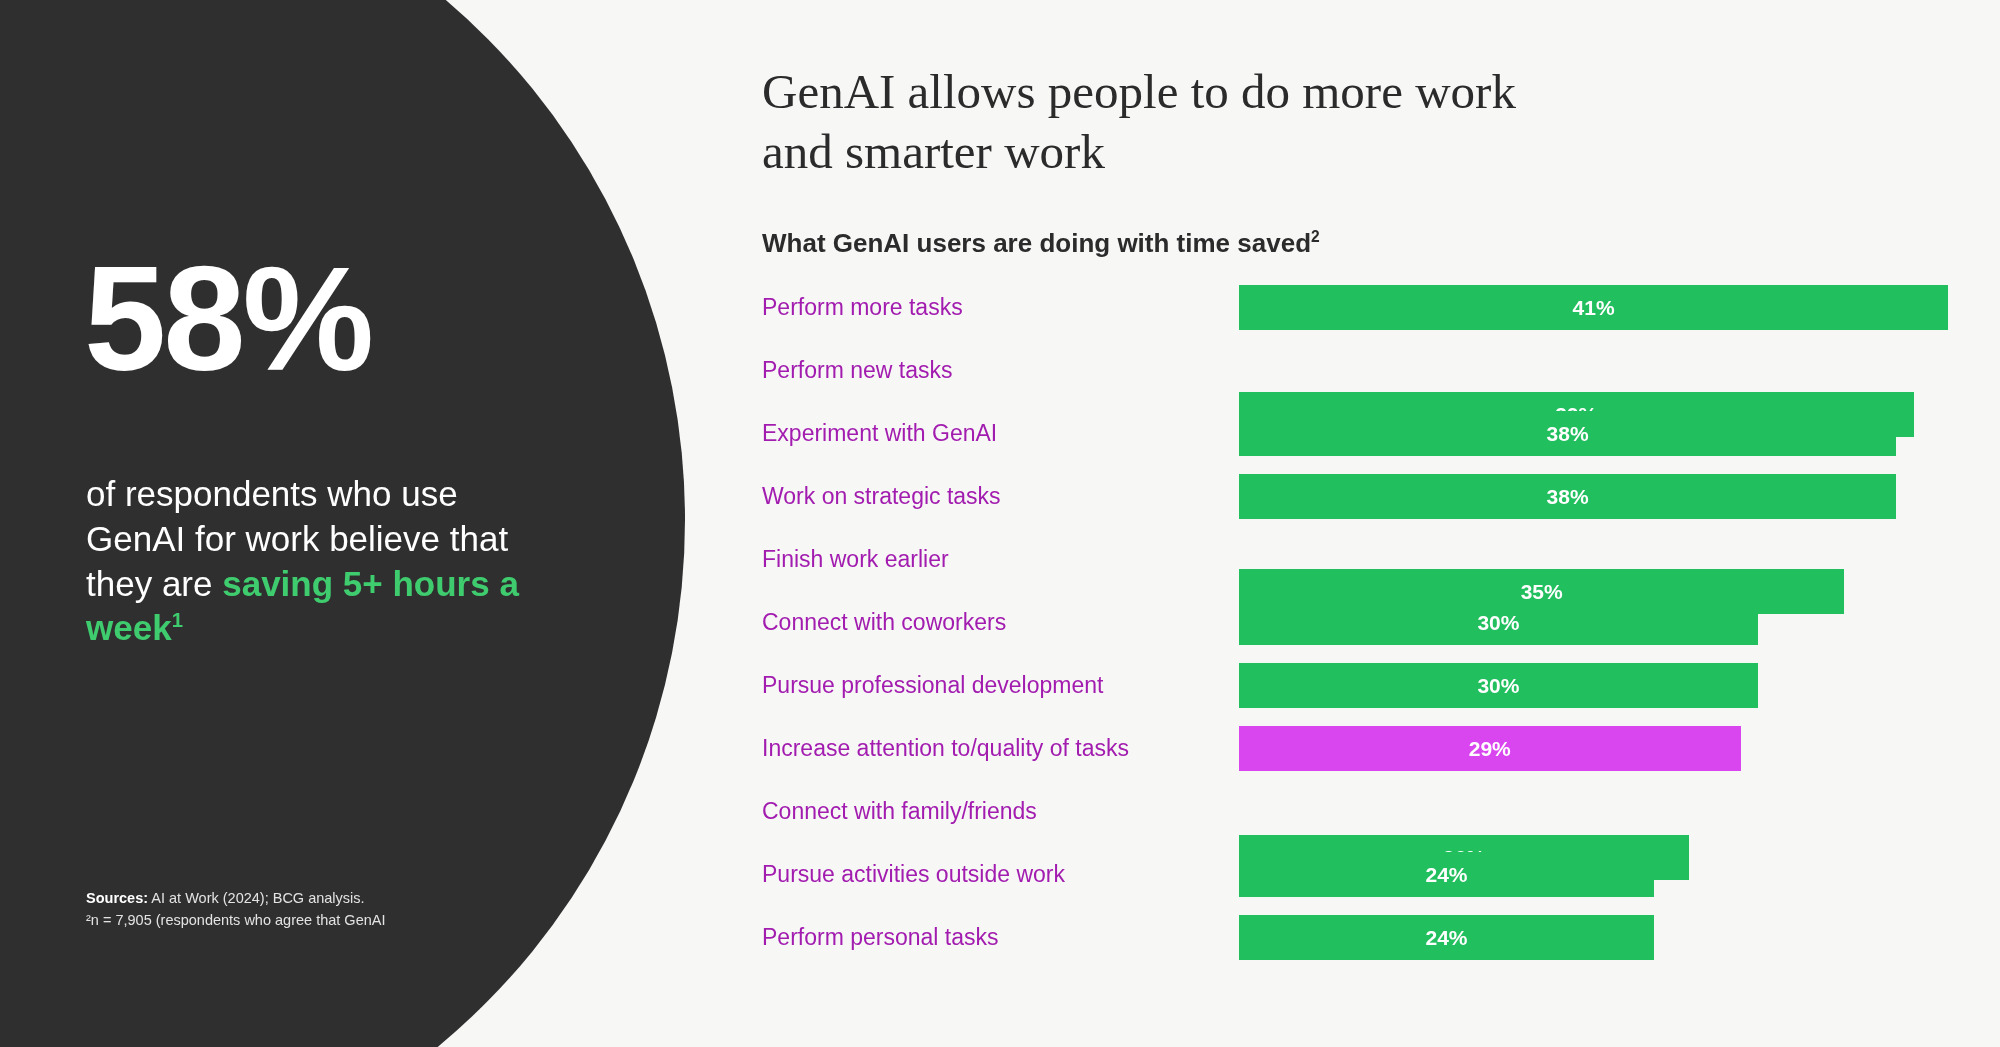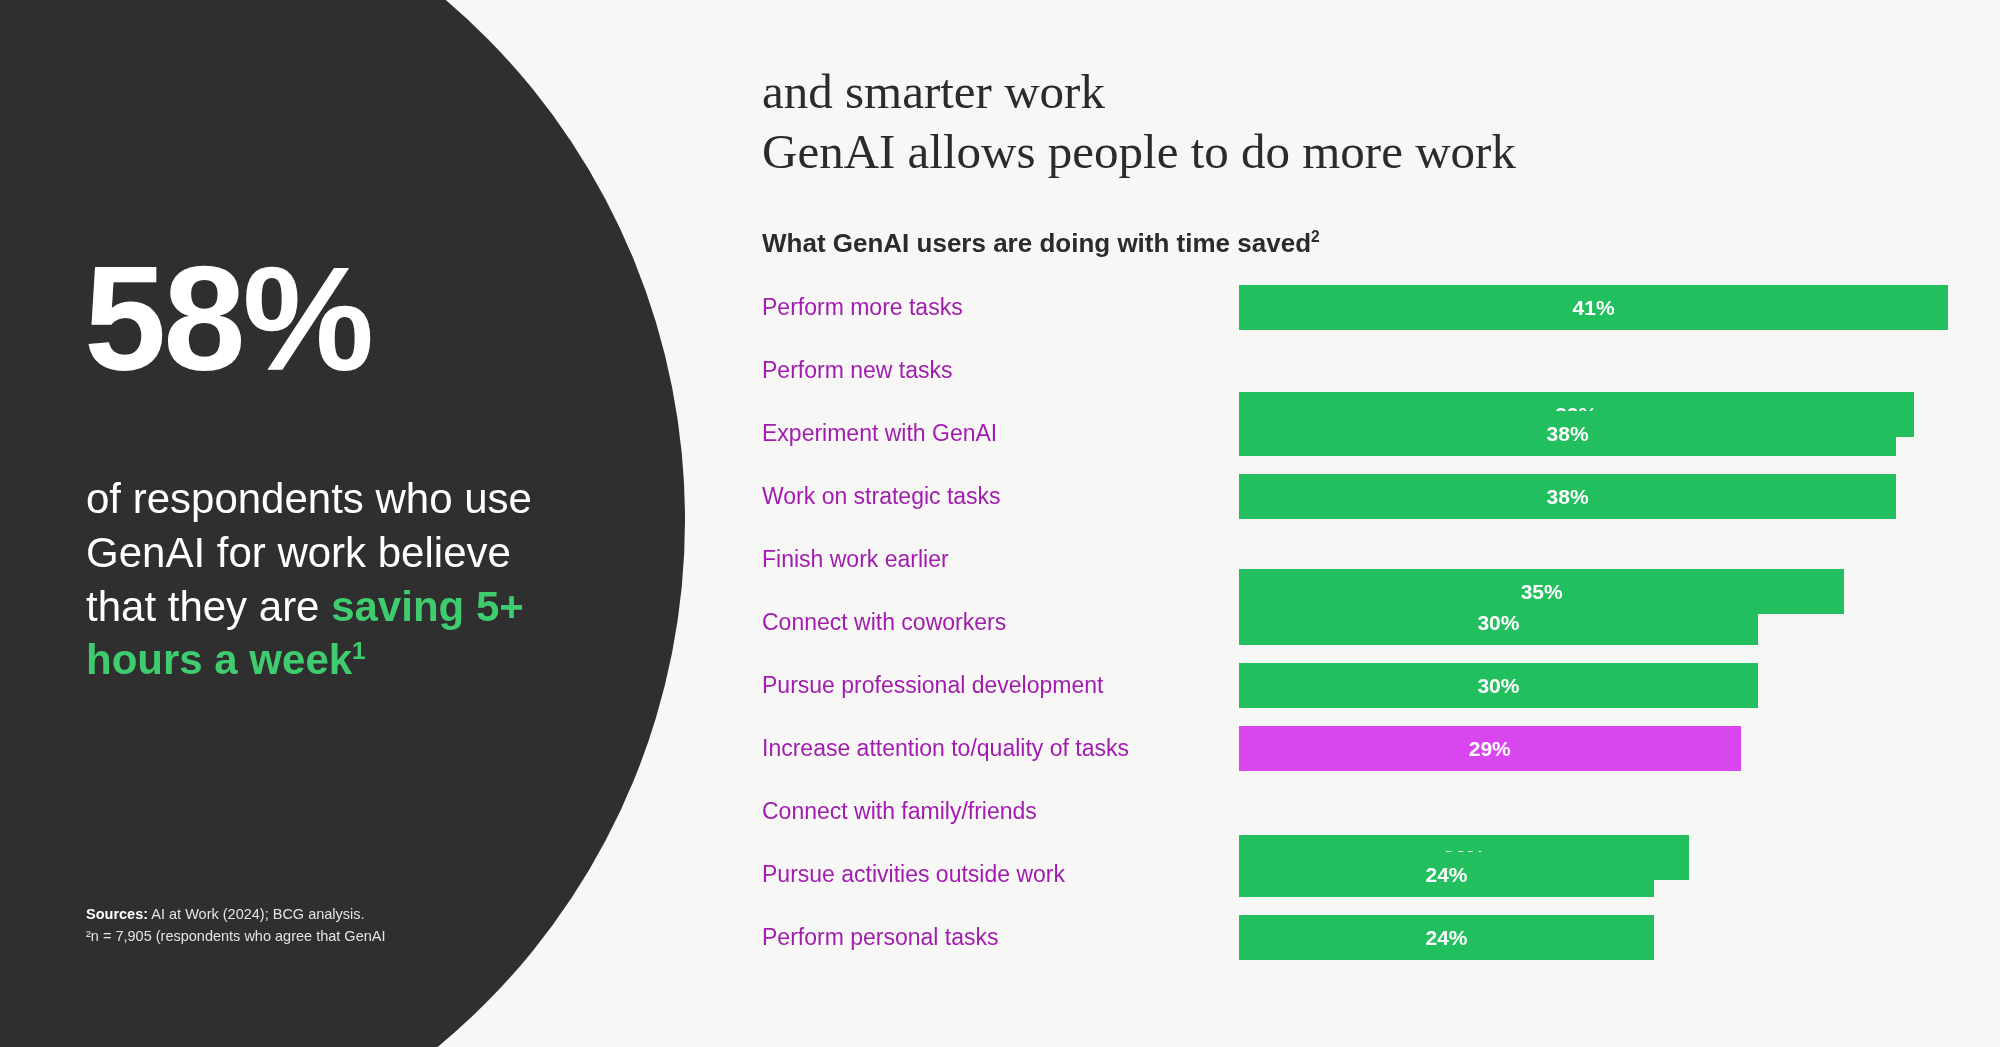--- a/index.html
+++ b/index.html
@@ -53,21 +53,21 @@
     color: #ffffff;
     letter-spacing: -3px;
     font-family: "Liberation Sans", sans-serif;
   }
 
   #stat-description {
     position: absolute;
     left: 86px;
     top: 472px;
     width: 470px;
-    font-size: 42px;
+    font-size: 35px;
     line-height: 1.28;
     color: #ffffff;
     font-weight: 400;
   }
   #stat-description .hl {
     color: #3fcc6e;
     font-weight: 700;
   }
   #stat-description .hl sup {
     font-size: 0.58em;
@@ -76,21 +76,20 @@
   }
 
   #sources {
     position: absolute;
     left: 86px;
     top: 887px;
     width: 420px;
     font-size: 14.5px;
     line-height: 1.55;
     color: #e3e3e3;
-    margin-top: 16px;
   }
   #sources .src-label {
     font-weight: 700;
     color: #ffffff;
   }
 
   
   #right-panel {
     position: absolute;
     left: 762px;
@@ -192,22 +191,22 @@
       <span class="src-label">Sources:</span><span> AI at Work (2024); BCG analysis.</span>
     </div>
     <div>²n = 7,905 (respondents who agree that GenAI</div>
   </div>
 
 </div>
 
 <div id="right-panel">
 
   <div id="headline">
+    <div>GenAI allows people to do more work</div>
     <div>and smarter work</div>
-    <div>GenAI allows people to do more work</div>
   </div>
 
   <div id="chart-subtitle">
     <span>What GenAI users are doing with time saved</span><sup>2</sup>
   </div>
 
   <div id="bar-chart">
       <div class="bar-row">
         <div class="bar-label">Perform more tasks</div>
         <div class="bar-track">

